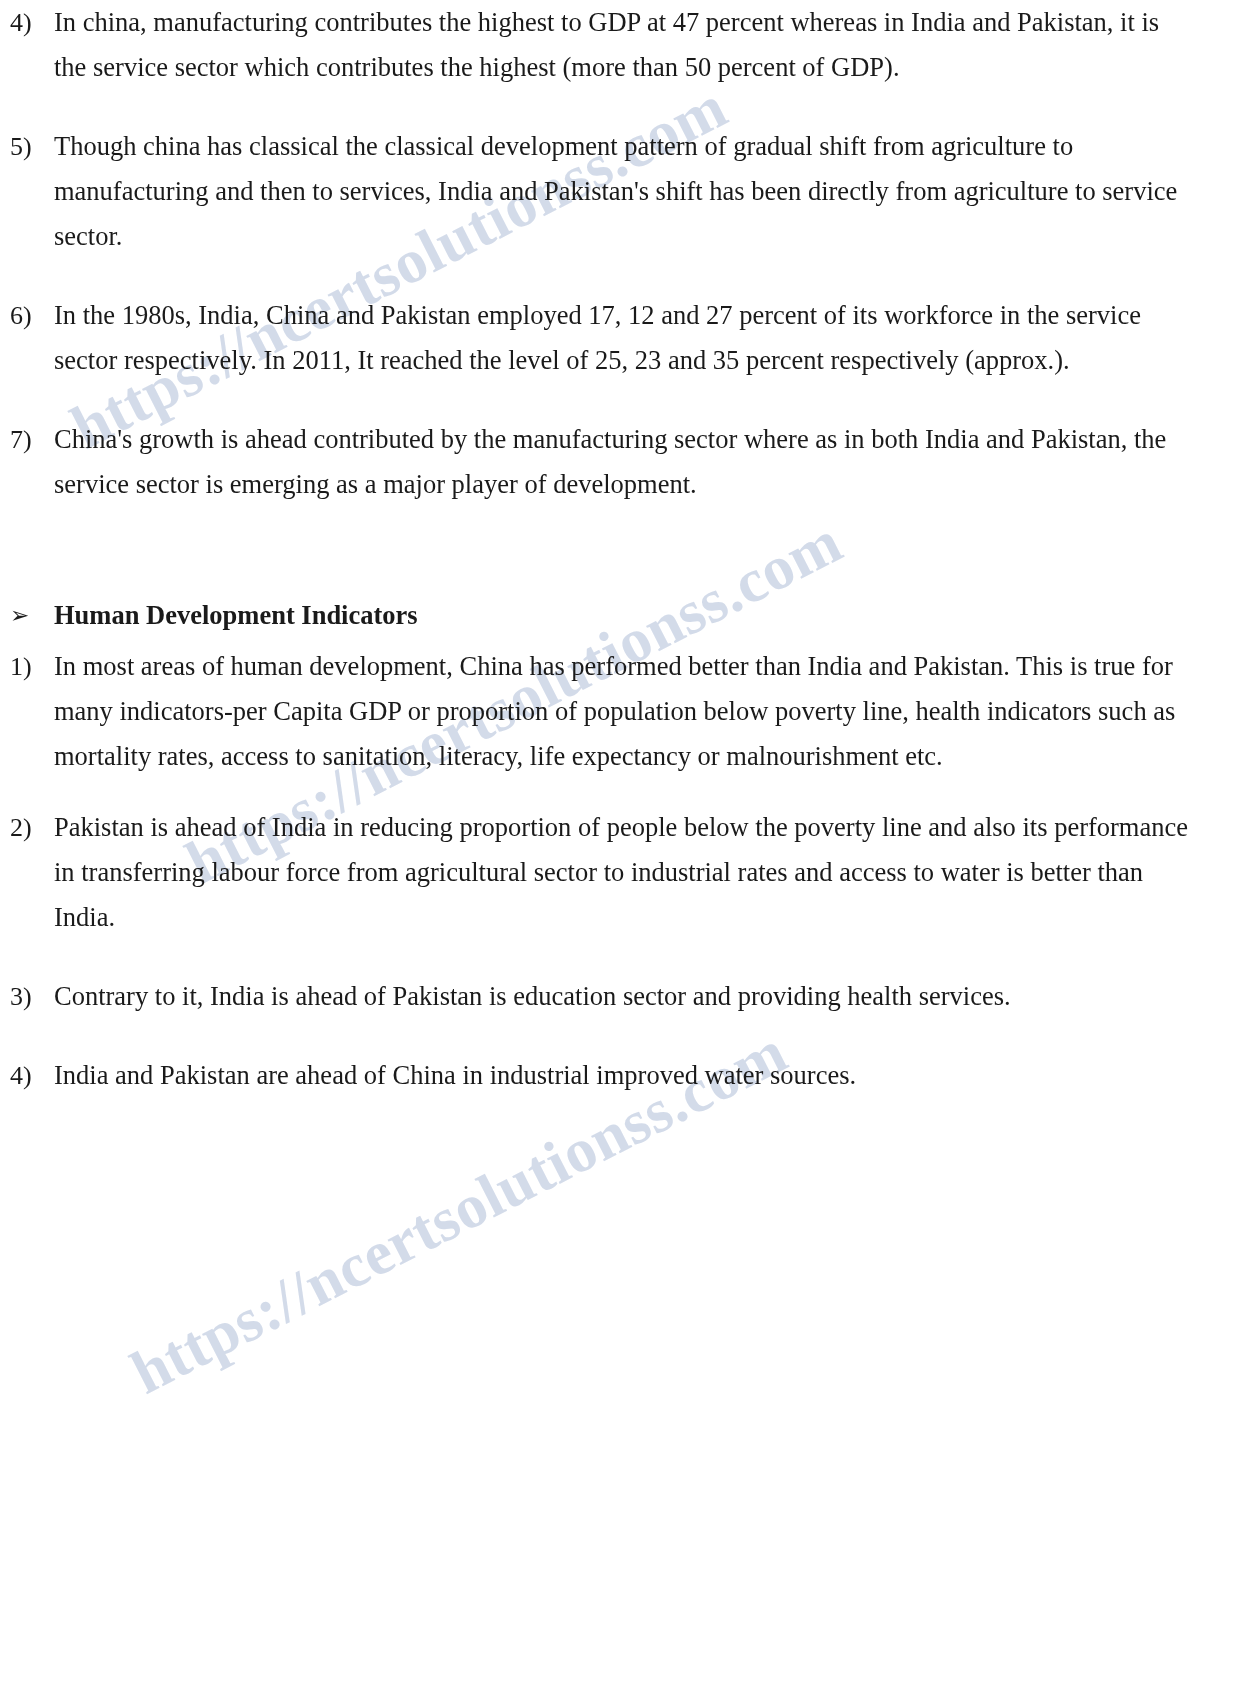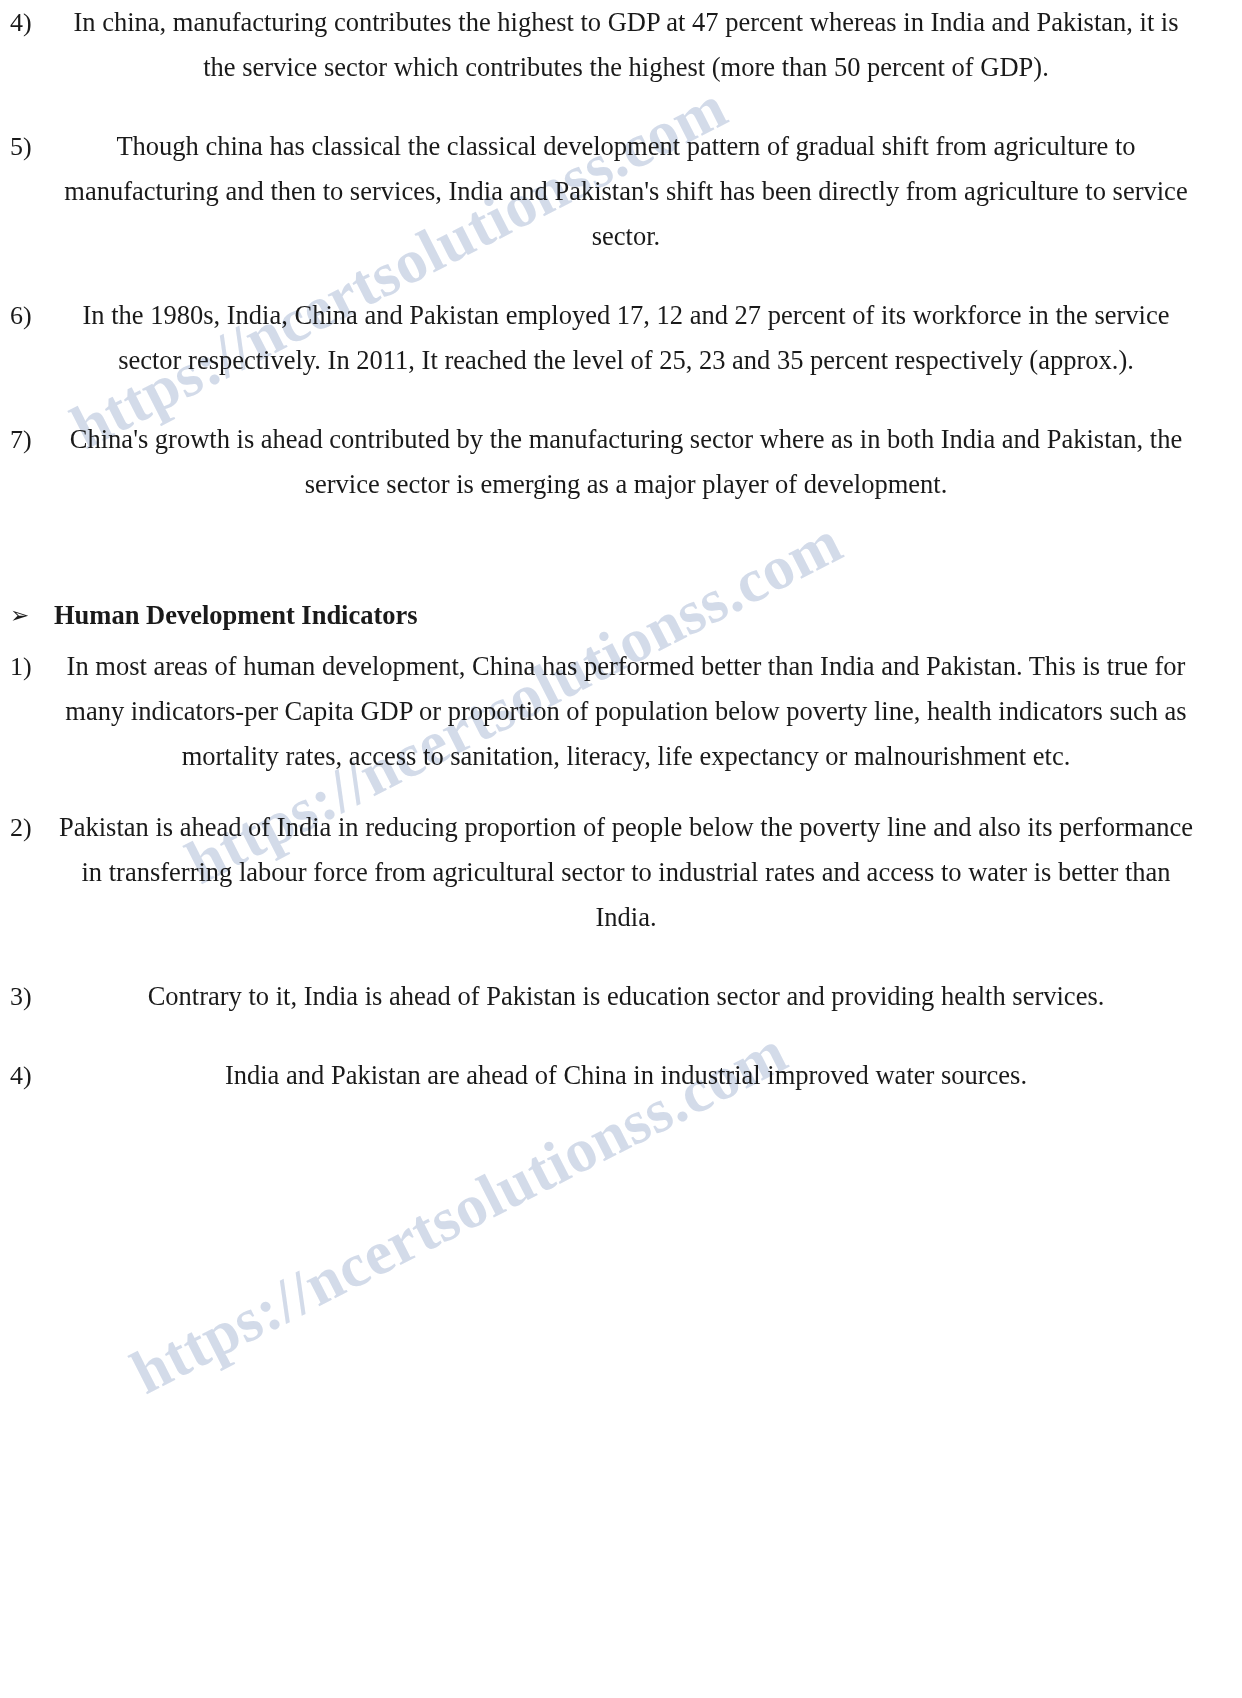--- a/index.html
+++ b/index.html
@@ -69,21 +69,21 @@
     line-height: 45px;
     width: 46px;
     text-align: left;
     padding-left: 2px;
     box-sizing: border-box;
   }
   .item .body {
     flex: 1 1 auto;
     font-size: 26.5px;
     line-height: 45px;
-    text-align: center;
+    text-align: left;
   }
 
   .item.tight { margin-bottom: 26px; }
   .item.gap-lg { margin-bottom: 86px; }
 
   .heading {
     display: flex;
     align-items: flex-start;
     margin-bottom: 6px;
   }

